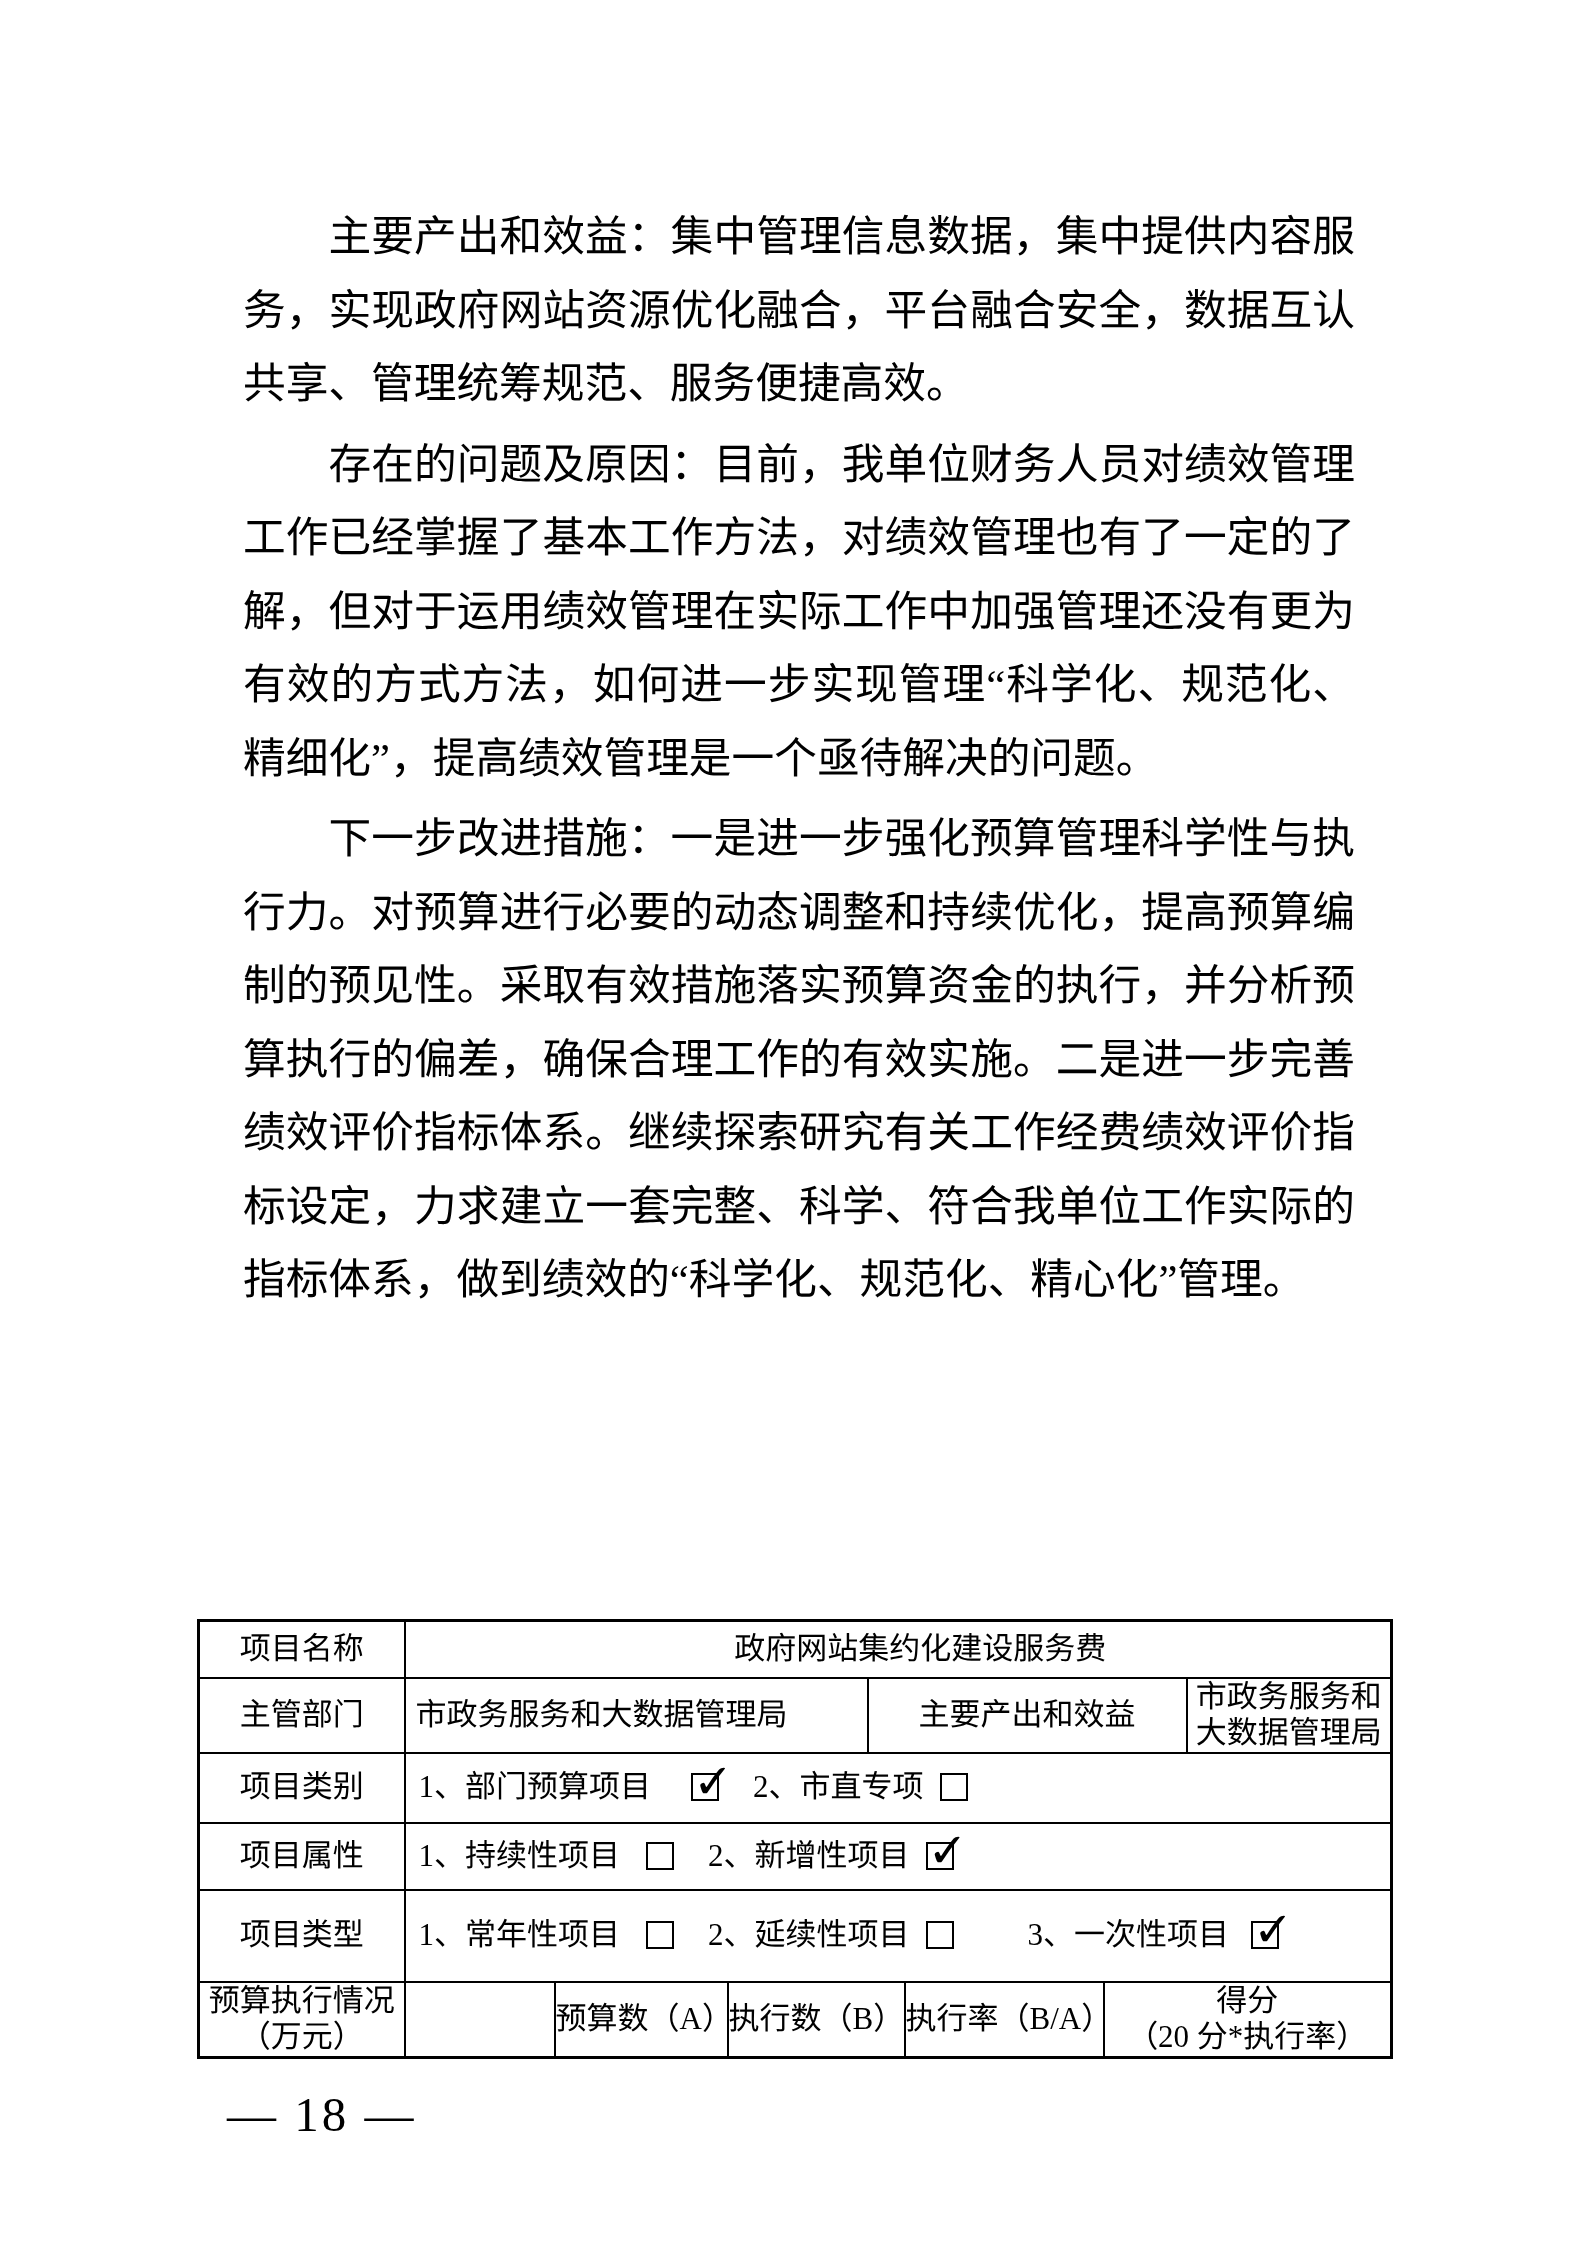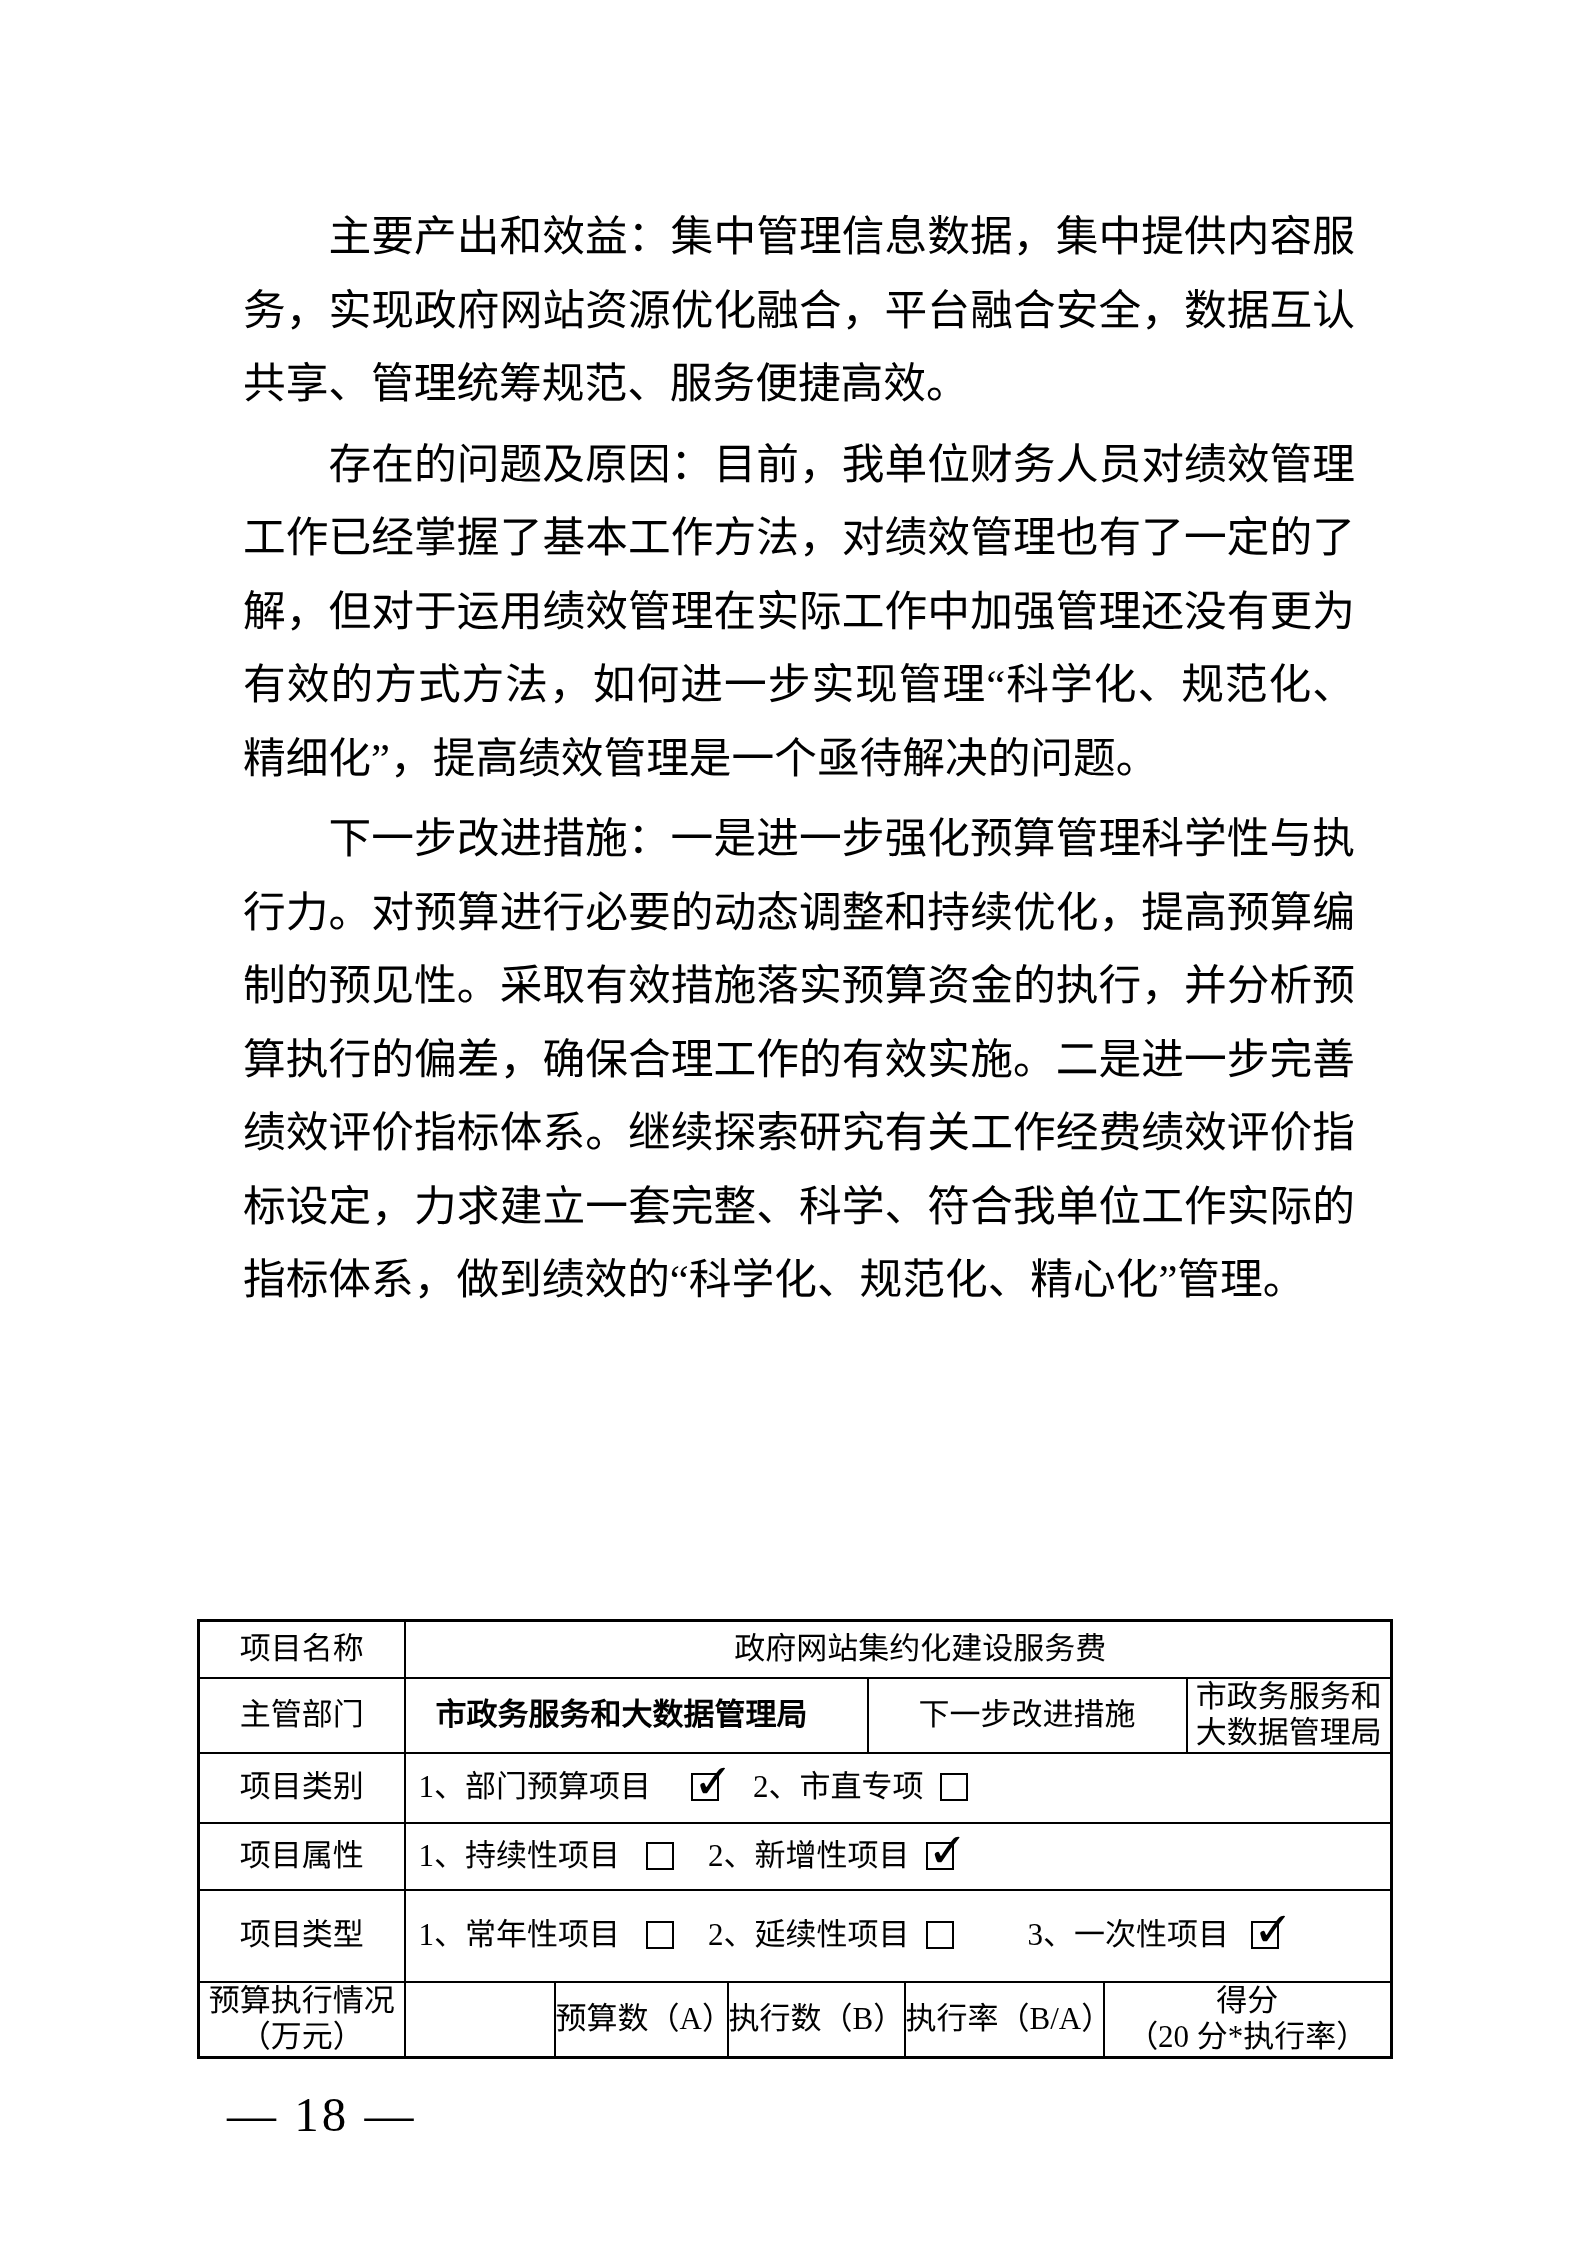--- a/index.html
+++ b/index.html
@@ -23,21 +23,21 @@
     border-collapse:collapse;table-layout:fixed;
     border:3px solid #000;
     font-size:31px;
   }
   .doc-table td{
     border:2px solid #000;
     text-align:center;vertical-align:middle;
     padding:0;line-height:1.18;
     overflow:hidden;
   }
-  .doc-table td.left{text-align:left;padding-left:30px;font-weight:bold;}
+  .doc-table td.left{text-align:left;padding-left:10px;}
   .doc-table td.opts{text-align:left;padding-left:13px;white-space:nowrap;}
   .doc-table td.name-val{padding-left:45px;}
   .two-line div{line-height:1.18;}
   
   .checkbox{
     display:inline-block;width:24px;height:24px;
     border:2.5px solid #000;position:relative;
     vertical-align:-4px;background:#fff;
   }
   .checkbox.checked::after{
@@ -80,21 +80,21 @@
       <col style="width:205px">
   </colgroup>
   <tbody>
       <tr style="height:57px">
     <td>项目名称</td>
     <td colspan="7" class="name-val">政府网站集约化建设服务费</td>
   </tr>
   <tr style="height:73px">
     <td>主管部门</td>
     <td colspan="3" class="left">市政务服务和大数据管理局</td>
-    <td colspan="3">下一步改进措施</td>
+    <td colspan="3">主要产出和效益</td>
     <td class="two-line">
       <div>市政务服务和</div>
       <div>大数据管理局</div>
     </td>
   </tr>
   <tr style="height:70px">
     <td>项目类别</td>
     <td colspan="7" class="opts row-opts">
       <span>1、部门预算项目</span><span class="checkbox cb1 checked"></span><span class="t2">2、市直专项</span><span class="checkbox cb2"></span>
     </td>

